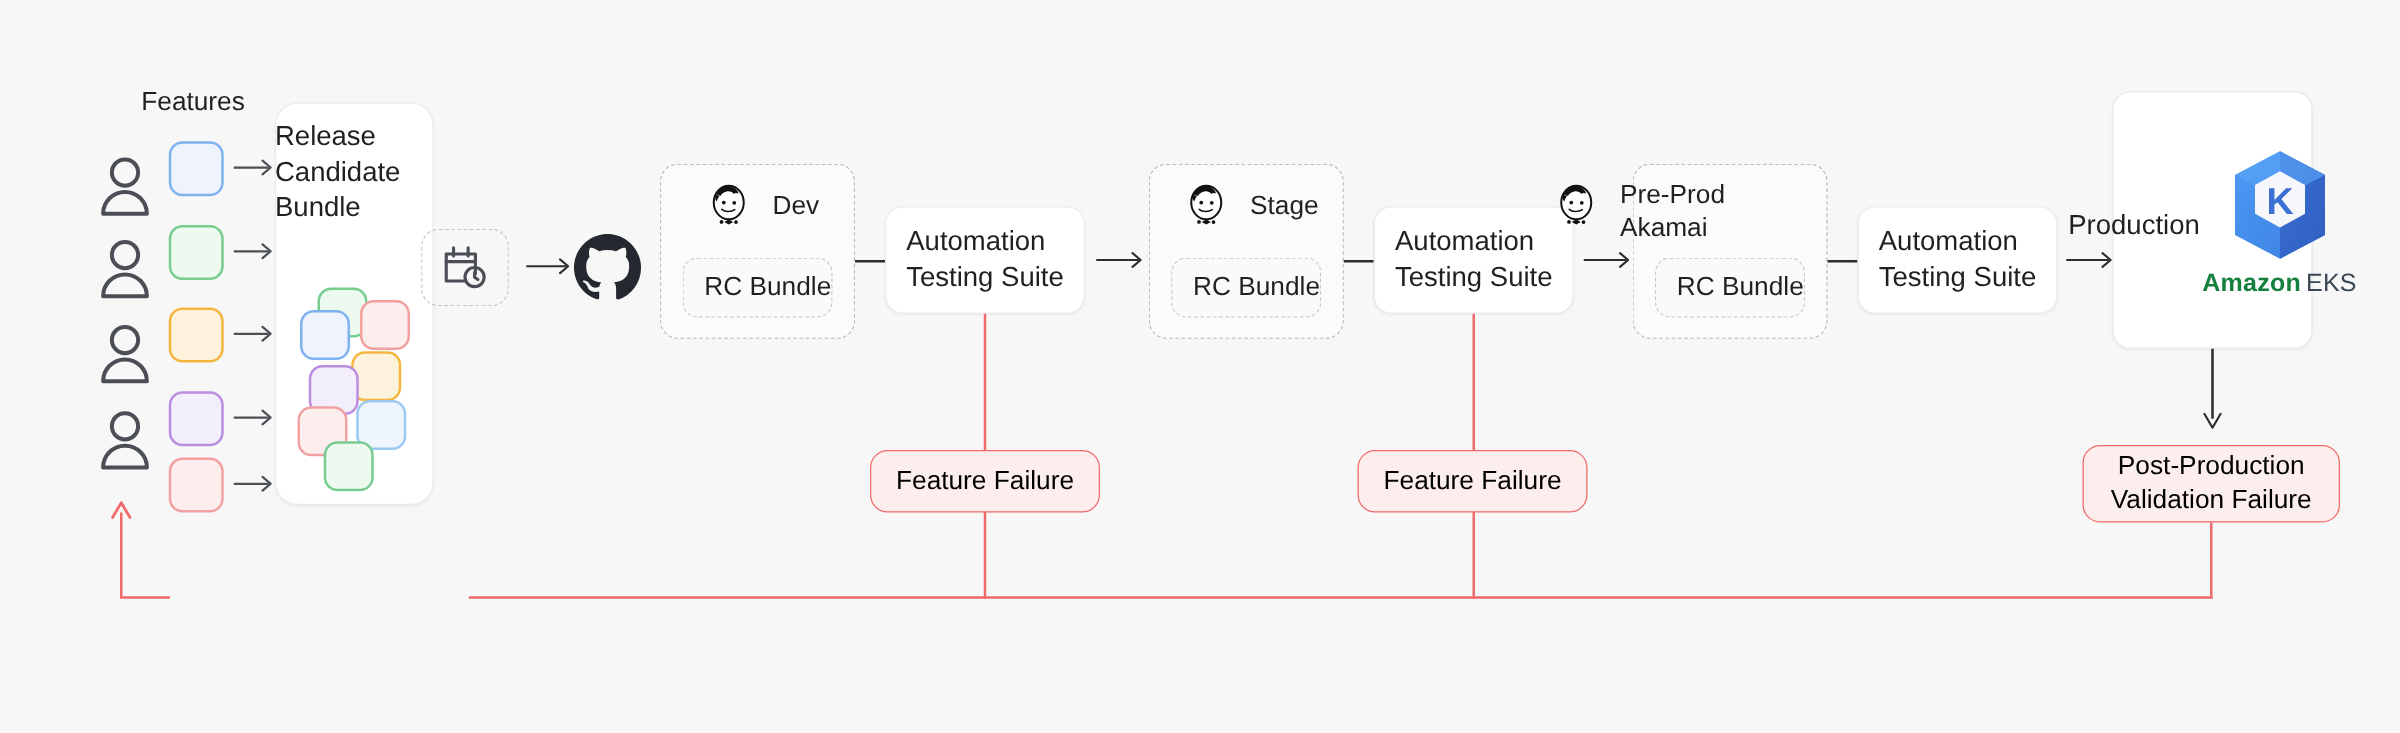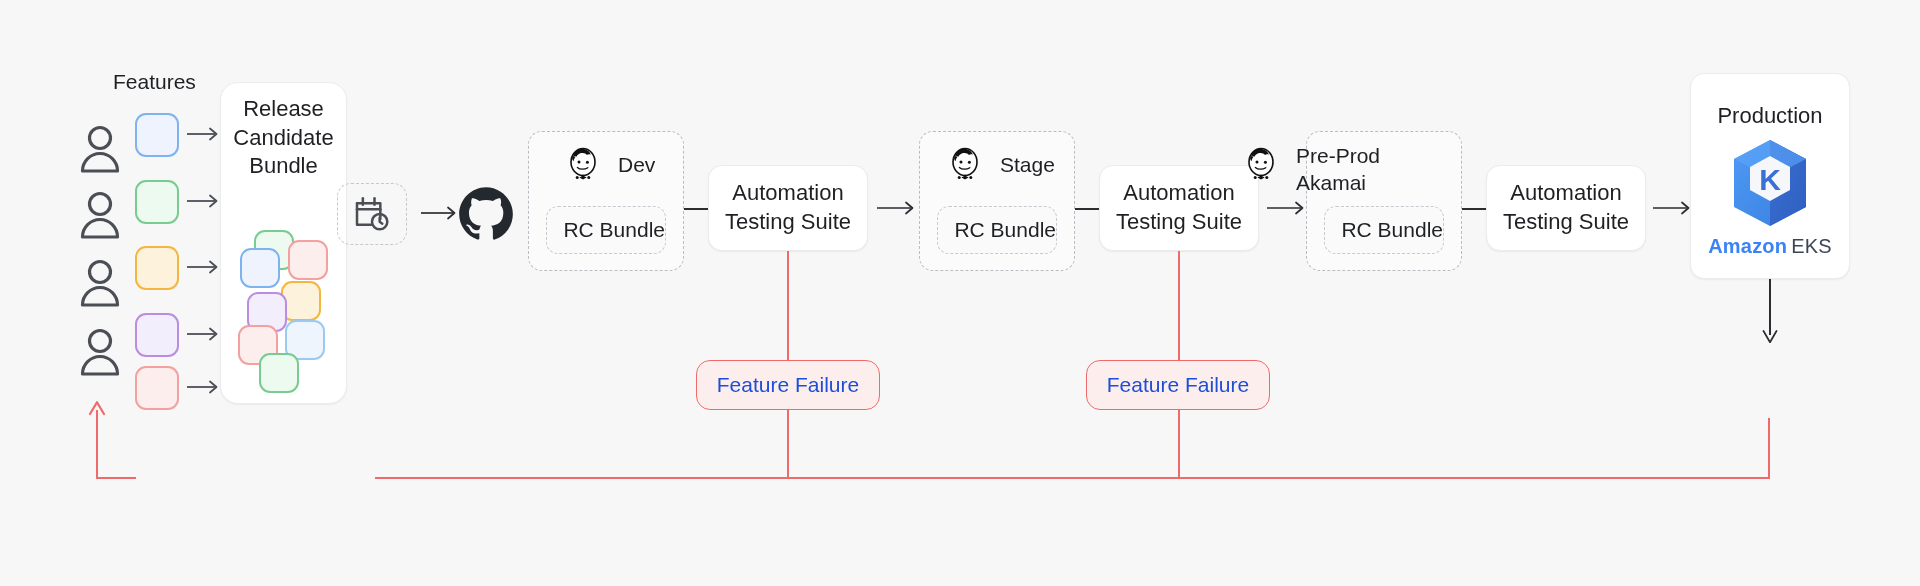--- a/index.html
+++ b/index.html
@@ -8,21 +8,21 @@
     background:#f7f7f7;
     font-family:"Liberation Sans","DejaVu Sans",sans-serif;
     color:#1f2023;
     overflow:hidden;
   }
   #stage{position:relative;width:1868px;height:586px;}
   .abs{position:absolute;}
 
   
   .lbl{font-size:21px;color:#1f2023;line-height:1.28;white-space:pre-line;}
-  .ttl{font-size:22px;line-height:1.3;text-align:center;white-space:pre-line;}
+  .ttl{font-size:22px;line-height:1.3;text-align:left;white-space:pre-line;}
 
   
   .person svg{display:block;}
 
   
   .chip{width:44px;height:44px;border-radius:11px;border:2px solid #000;box-sizing:border-box;}
 
   
   .arrow{color:#3b3e44;}
   .arrow svg{display:block;}
@@ -46,34 +46,34 @@
   
   .card{
     background:#fff;border:1px solid #ececec;border-radius:14px;
     box-shadow:0 1px 2px rgba(16,24,40,.06);
     box-sizing:border-box;display:flex;align-items:center;justify-content:center;
   }
   
   .fail{
     background:#fdeeee;border:1.8px solid #ef6b6b;border-radius:14px;
     box-sizing:border-box;display:flex;align-items:center;justify-content:center;
-    text-align:center;font-size:21px;color:#1d4ed8;line-height:1.28;white-space:pre-line;
+    text-align:center;font-size:21px;color:#000000;line-height:1.28;white-space:pre-line;
     z-index:5;
   }
   
   .hline{height:1.7px;background:#2b2d31;}
   .vred{width:2.2px;background:#ef6b6b;}
   .hred{height:2.2px;background:#ef6b6b;}
   .vblk{width:1.7px;background:#2b2d31;}
 
   .jenkins svg,.github svg,.cal svg,.eks svg{display:block;}
   .stage-head{display:flex;align-items:center;gap:18px;}
   .eks-wrap{display:flex;flex-direction:column;align-items:center;gap:6px;}
   .eks-word{font-size:20px;letter-spacing:.2px;}
-  .eks-word b{font-weight:700;color:#3b82f6;}
+  .eks-word b{font-weight:700;color:#15803d;}
   .eks-word span{font-weight:400;color:#3b4654;}
 </style>
 </head>
 <body>
 
 <div id="stage">
 
   <div class="abs lbl" style="left:113px;top:69px;font-size:21px;">Features</div>
 
   <div class="abs person" style="left:78px;top:124px;">
@@ -286,21 +286,21 @@
     <span class="ttl">Automation
 Testing Suite</span>
   </div>
   <div class="abs arrow" style="left:1652px;top:198px;">
     <svg width="42" height="20" viewBox="0 0 42 20">
         <path d="M1 10h34" stroke="#2b2d31" stroke-width="1.7"></path>
         <path d="M30 4.5 36.5 10 30 15.5" fill="none" stroke="#2b2d31" stroke-width="1.7" stroke-linecap="round" stroke-linejoin="round"></path>
       </svg>
   </div>
 
-  <div class="abs card" style="left:1690px;top:73px;width:160px;height:206px;flex-direction:column;gap:2px;">
+  <div class="abs card" style="left:1690px;top:73px;width:160px;height:206px;gap:2px;">
     <div class="ttl" style="margin-top:8px;">Production</div>
     <div class="eks-wrap" style="margin-top:4px;">
       <span class="eks">
         <svg width="86" height="92" viewBox="0 0 86 92">
           <defs>
             <linearGradient id="g1" x1="0" y1="0" x2="1" y2="1">
               <stop offset="0" stop-color="#4d9bf5"></stop>
                 <stop offset="1" stop-color="#3b7ee0"></stop>
             </linearGradient>
             <linearGradient id="g2" x1="0" y1="0" x2="1" y2="1">
@@ -324,20 +324,22 @@
   <div class="abs" style="left:1762px;top:330px;">
     <svg width="16" height="14" viewBox="0 0 16 14">
         <path d="M1.5 1 8 12.2 14.5 1" fill="none" stroke="#2b2d31" stroke-width="1.7" stroke-linecap="round" stroke-linejoin="round"></path>
       </svg>
   </div>
 
   <div class="abs fail" style="left:696px;top:360px;width:184px;height:50px;">Feature Failure</div>
 
   <div class="abs fail" style="left:1086px;top:360px;width:184px;height:50px;">Feature Failure</div>
 
+  <div class="abs fail" style="left:1666px;top:356px;width:206px;height:62px;">Post-Production
+Validation Failure</div>
 
   <div class="abs vred" style="left:1768px;top:418px;height:61px;"></div>
 
   <div class="abs hred" style="left:375px;top:477px;width:1395px;"></div>
 
 
   <div class="abs hred" style="left:96px;top:477px;width:40px;"></div>
   <div class="abs vred" style="left:96px;top:410px;height:68px;"></div>
   <div class="abs" style="left:88px;top:400px;">
     <svg width="18" height="16" viewBox="0 0 18 16">

